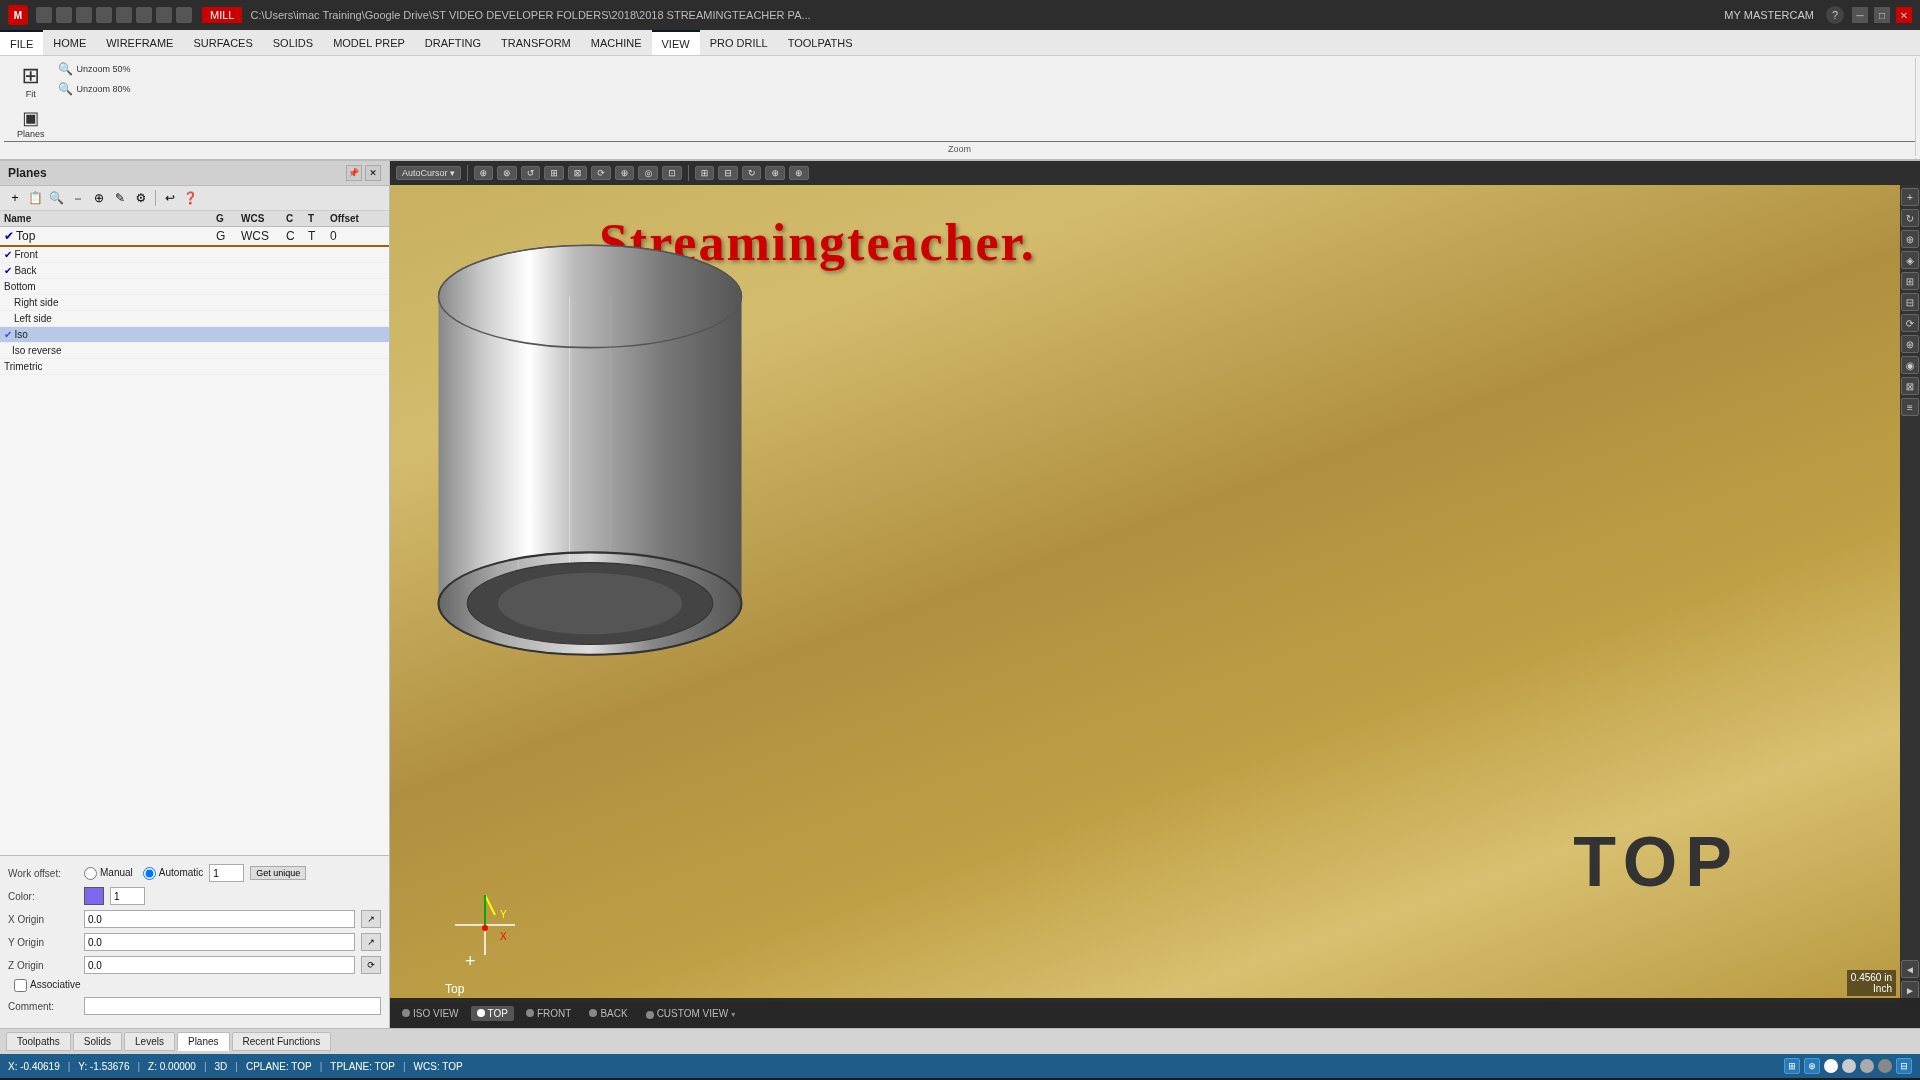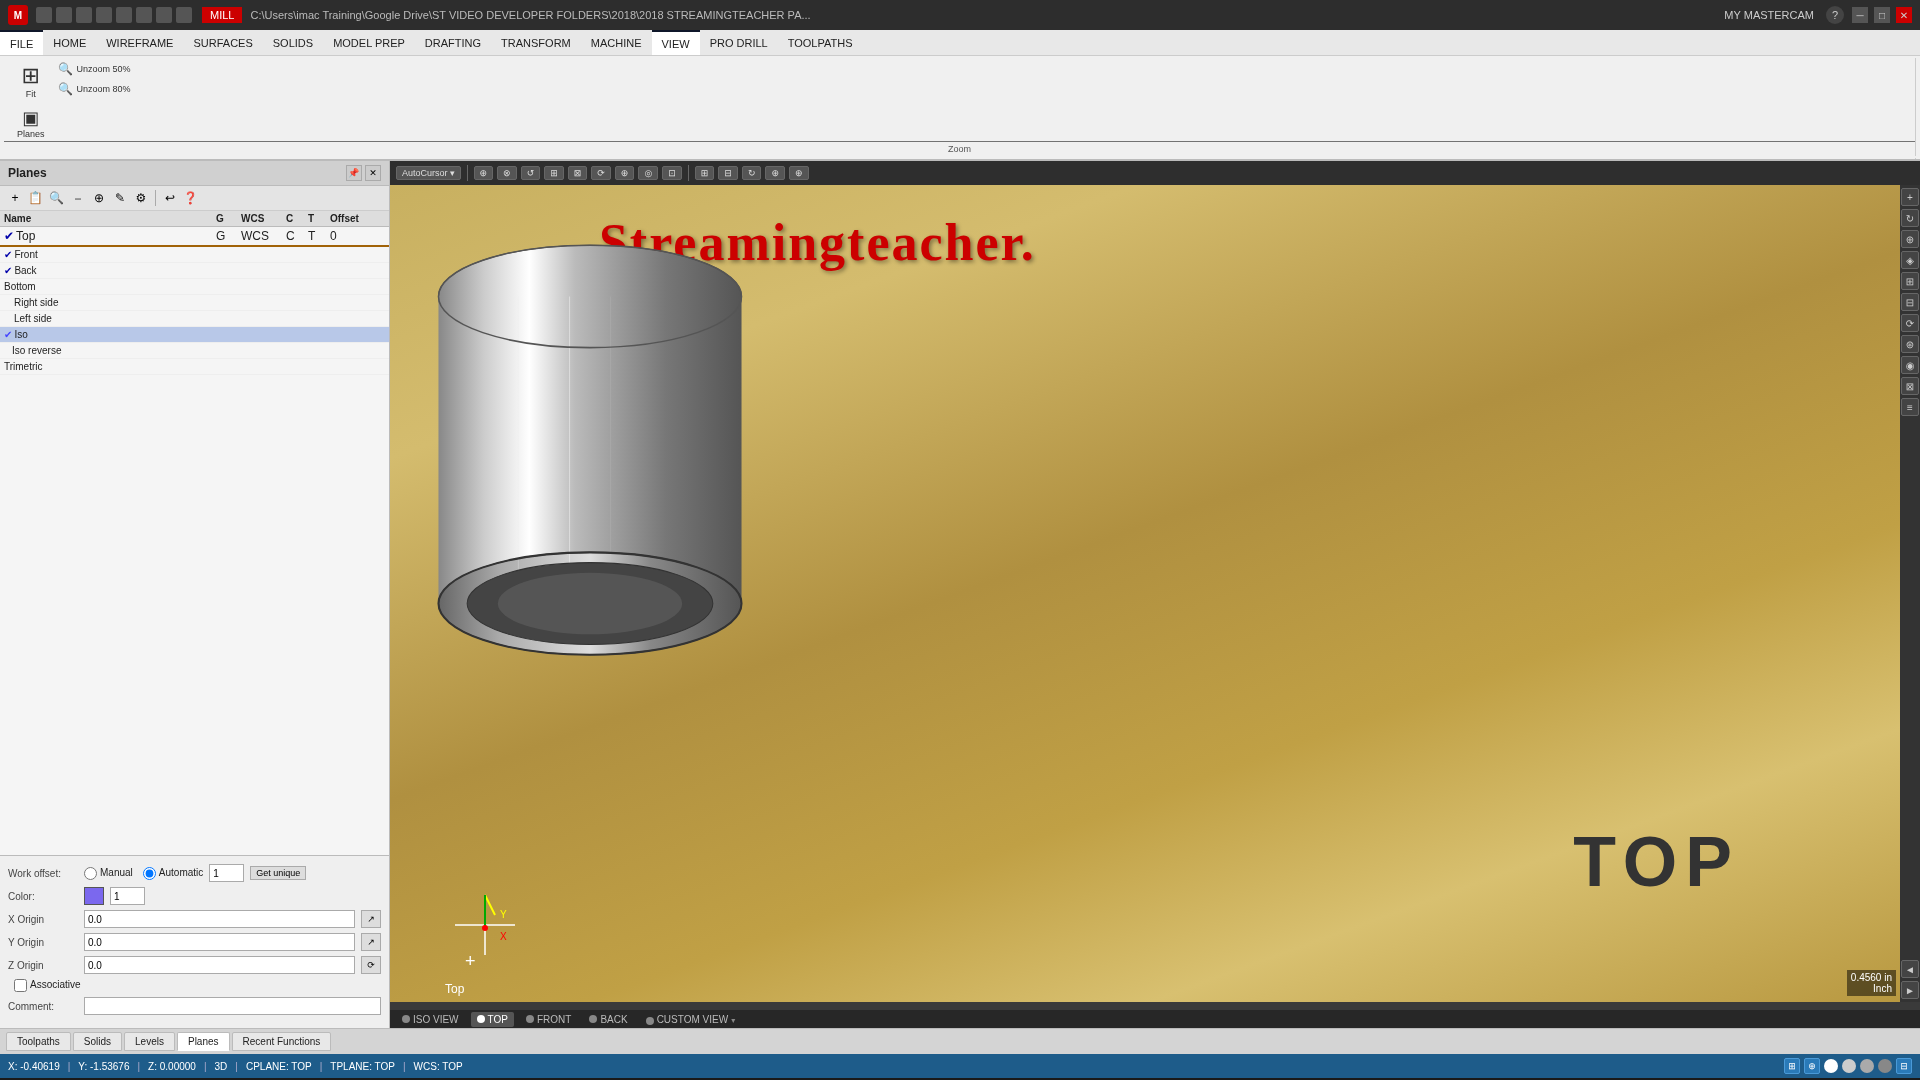--- a/index.html
+++ b/index.html
@@ -716,21 +716,21 @@
       <button class="rt-btn">⟳</button>
       <button class="rt-btn">⊛</button>
       <button class="rt-btn">◉</button>
       <button class="rt-btn">⊠</button>
       <button class="rt-btn">≡</button>
       <div style="flex:1;"></div>
       <button class="rt-btn">◄</button>
       <button class="rt-btn">►</button>
     </div>
 
-    <div id="view-bottom-bar" style="position:absolute;bottom:0;left:0;right:0;height:18px;background:rgba(38,38,38,0.97);display:flex;align-items:center;padding:0 6px;gap:6px;">
+    <div id="view-bottom-bar" style="position:absolute;bottom:0;left:0;right:0;height:30px;background:rgba(38,38,38,0.97);display:flex;align-items:center;padding:0 6px;gap:6px;">
       <div class="view-tab" style="display:flex;align-items:center;gap:3px;color:#bbb;font-size:10px;cursor:pointer;padding:2px 6px;border-radius:2px;">
         <div class="dot" style="width:8px;height:8px;border-radius:50%;background:#888;"></div>
         <span>ISO VIEW</span>
       </div>
       <div class="view-tab active" style="display:flex;align-items:center;gap:3px;color:#fff;font-size:10px;cursor:pointer;padding:2px 6px;border-radius:2px;background:#555;">
         <div class="dot" style="width:8px;height:8px;border-radius:50%;background:#fff;"></div>
         <span>TOP</span>
       </div>
       <div class="view-tab" style="display:flex;align-items:center;gap:3px;color:#bbb;font-size:10px;cursor:pointer;padding:2px 6px;border-radius:2px;">
         <div class="dot" style="width:8px;height:8px;border-radius:50%;background:#888;"></div>

